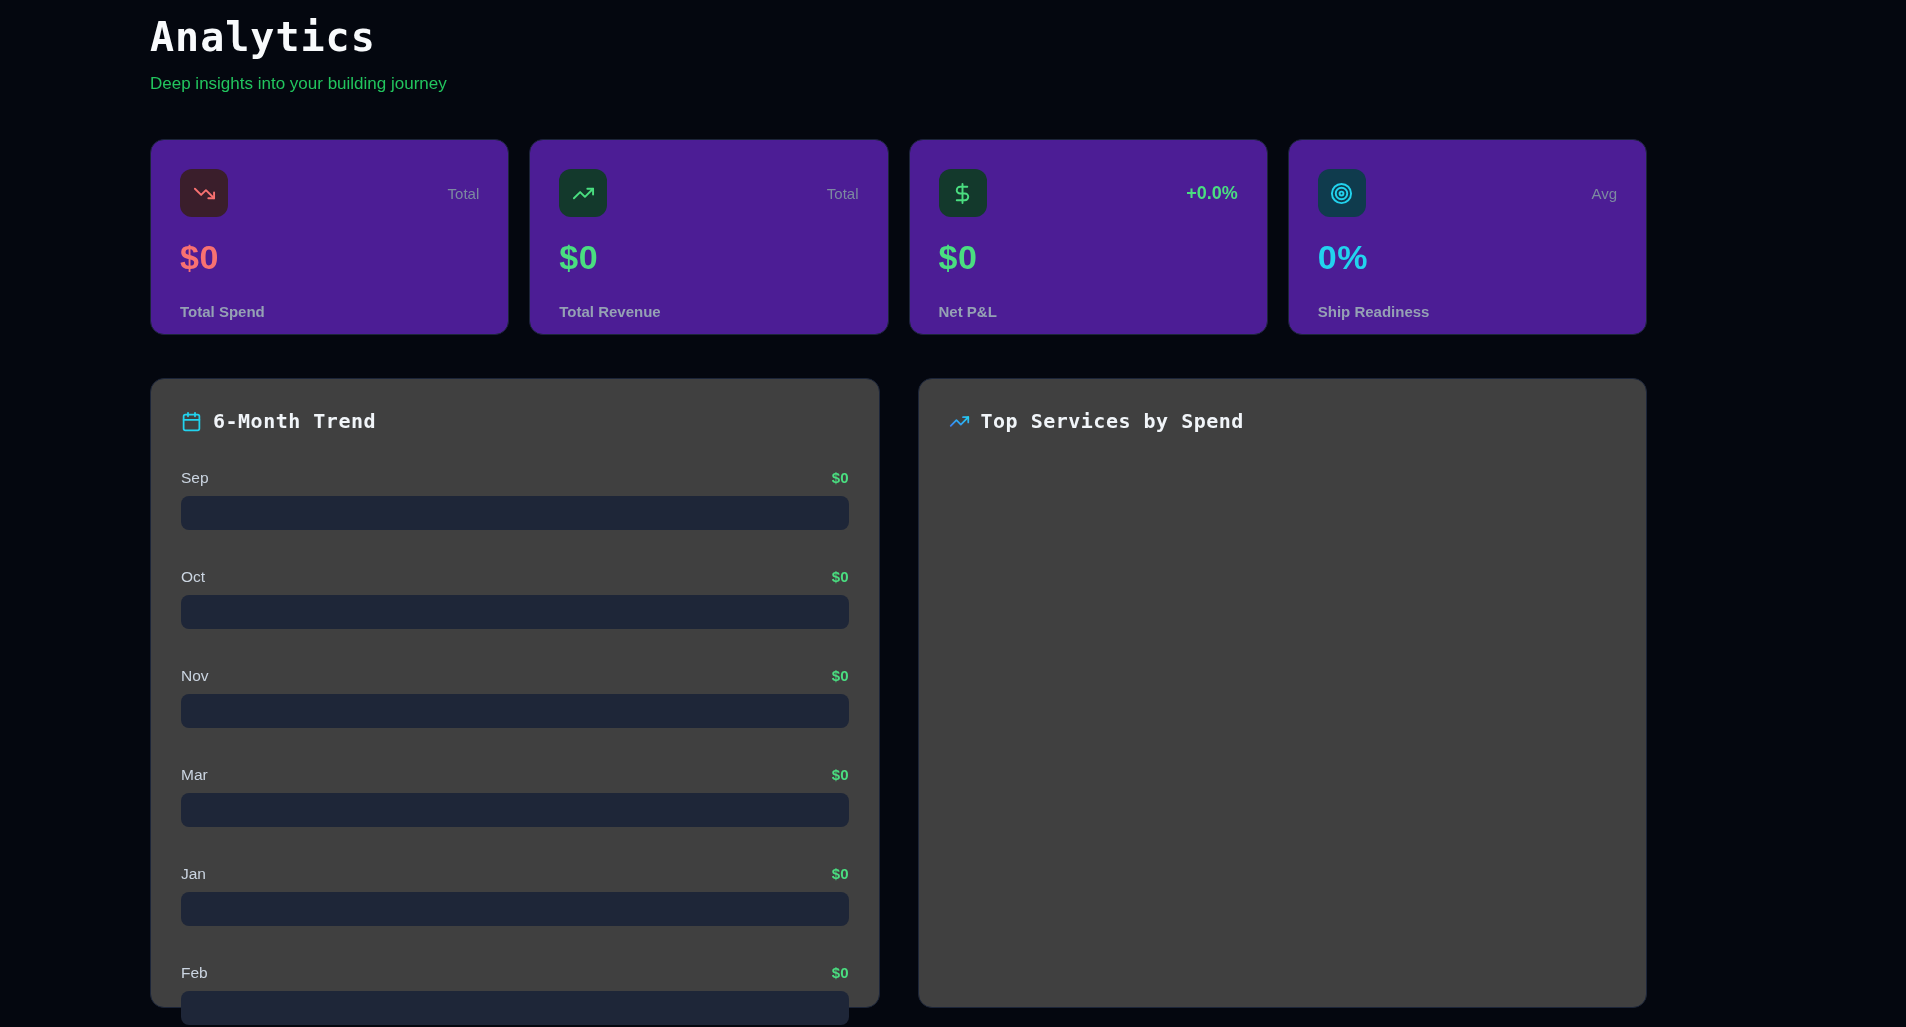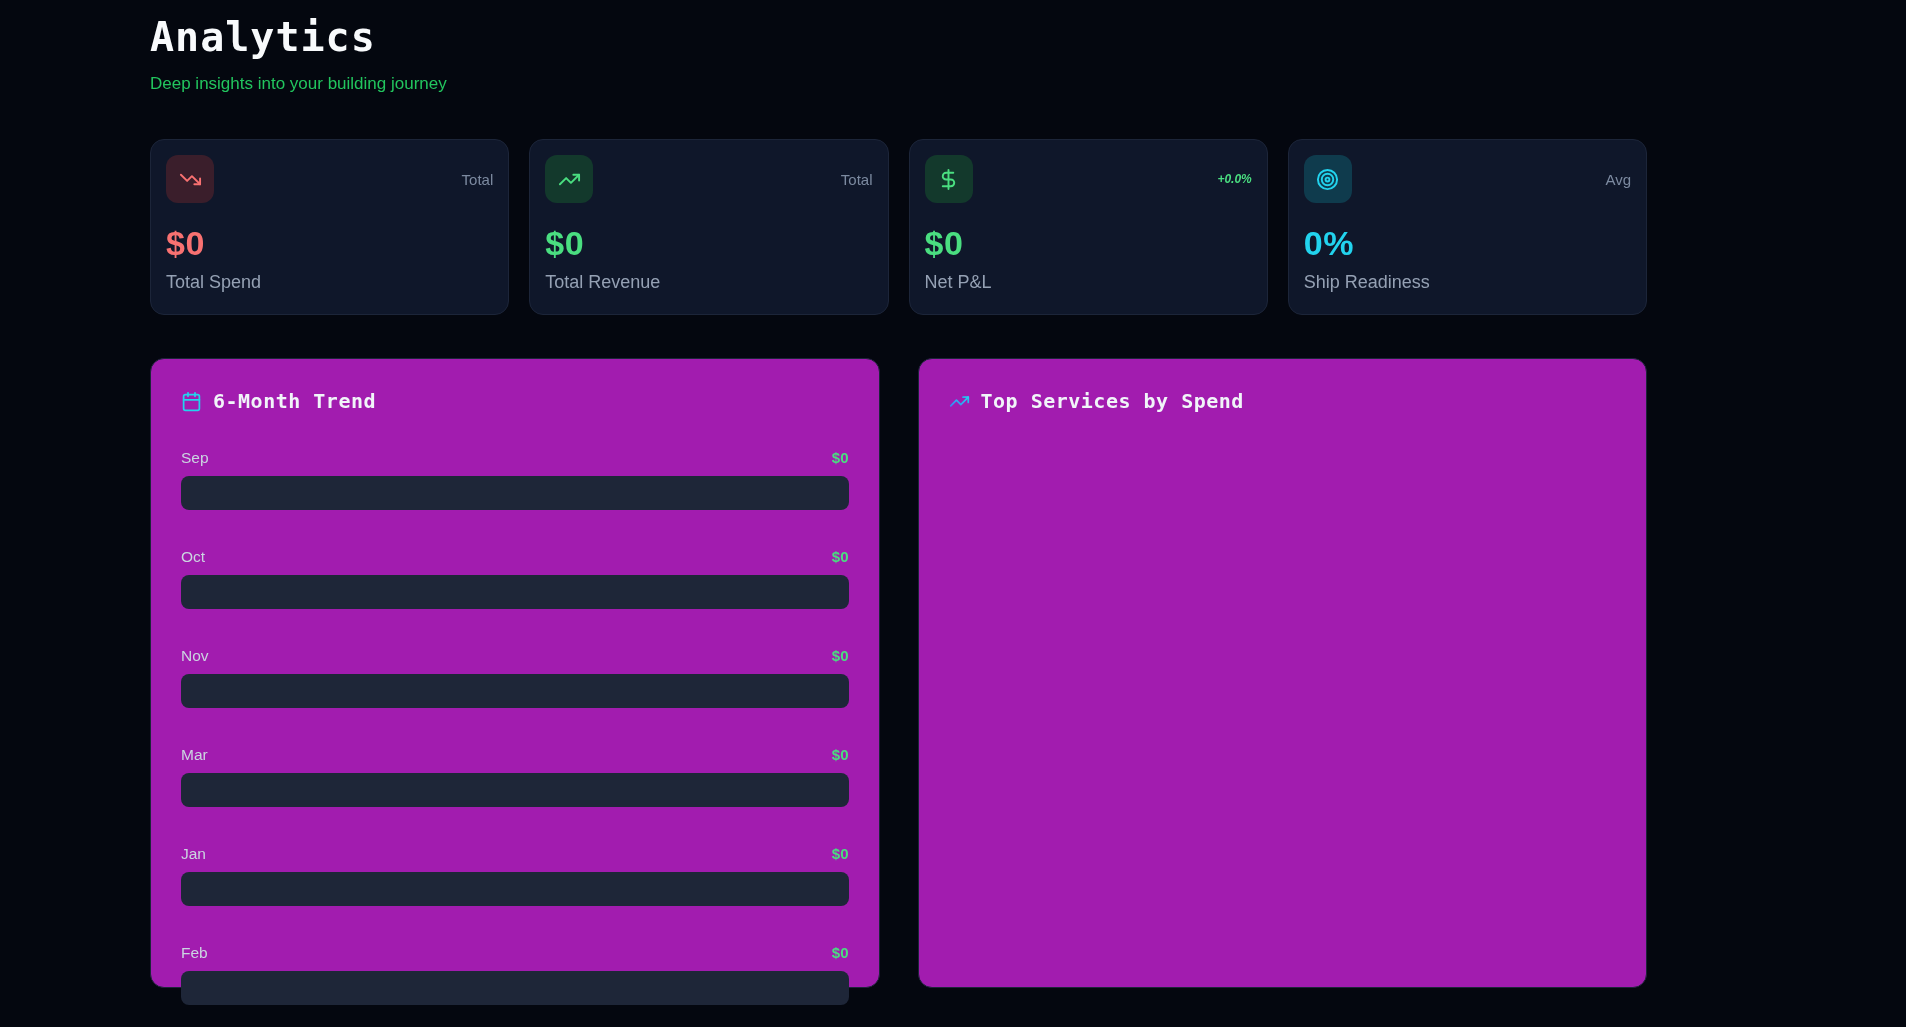--- a/index.html
+++ b/index.html
@@ -32,70 +32,71 @@
   }
 
   
   .stats-grid {
     margin-top: 45px;
     display: grid;
     grid-template-columns: repeat(4, 1fr);
     gap: 20px;
   }
   .stat-card {
-    height: 176px;
-    background: #0f172a;
+    height: 196px;
+    background: #4c1d95;
     border: 1px solid #1c2539;
     border-radius: 14px;
-    padding: 15px;
+    padding: 29px;
   }
   .stat-head {
     display: flex;
     justify-content: space-between;
     align-items: center;
   }
   .icon-square {
     width: 48px; height: 48px;
     border-radius: 12px;
     display: flex; align-items: center; justify-content: center;
   }
   .icon-square svg { width: 23px; height: 23px; }
   .iconbg-red   { background: #3a1e2b; color: #f87171; }
   .iconbg-green { background: #13392c; color: #4ade80; }
   .iconbg-cyan  { background: #0f3b4d; color: #22d3ee; }
   .stat-badge {
     font-size: 15px;
     color: #7c8aa0;
   }
-  .stat-badge.badge--green { color: #4ade80; font-weight: 700; font-size: 12px; font-style: italic; }
+  .stat-badge.badge--green { color: #4ade80; font-weight: 700; font-size: 18px; }
   .stat-value {
     margin-top: 21px;
     font-size: 34px;
     font-weight: 800;
     letter-spacing: 0.5px;
   }
   .value--red   { color: #f87171; }
   .value--green { color: #4ade80; }
   .value--cyan  { color: #22d3ee; }
   .stat-label {
-    margin-top: 9px;
-    font-size: 18px;
+    margin-top: 26px;
+    font-size: 15px;
     color: #95a1b4;
+    font-weight: bold;
   }
 
   
   .panels-grid {
     margin-top: 43px;
     display: grid;
     grid-template-columns: 1fr 1fr;
     gap: 38px;
   }
   .panel {
     height: 630px;
-    background: #a21caf;
+    background: #404040;
     border: 1px solid #1c2539;
     border-radius: 14px;
     padding: 30px;
   }
   .panel-header {
     display: flex;
     align-items: center;
     gap: 11px;
     font-family: "DejaVu Sans Mono", monospace;
     font-weight: 700;

